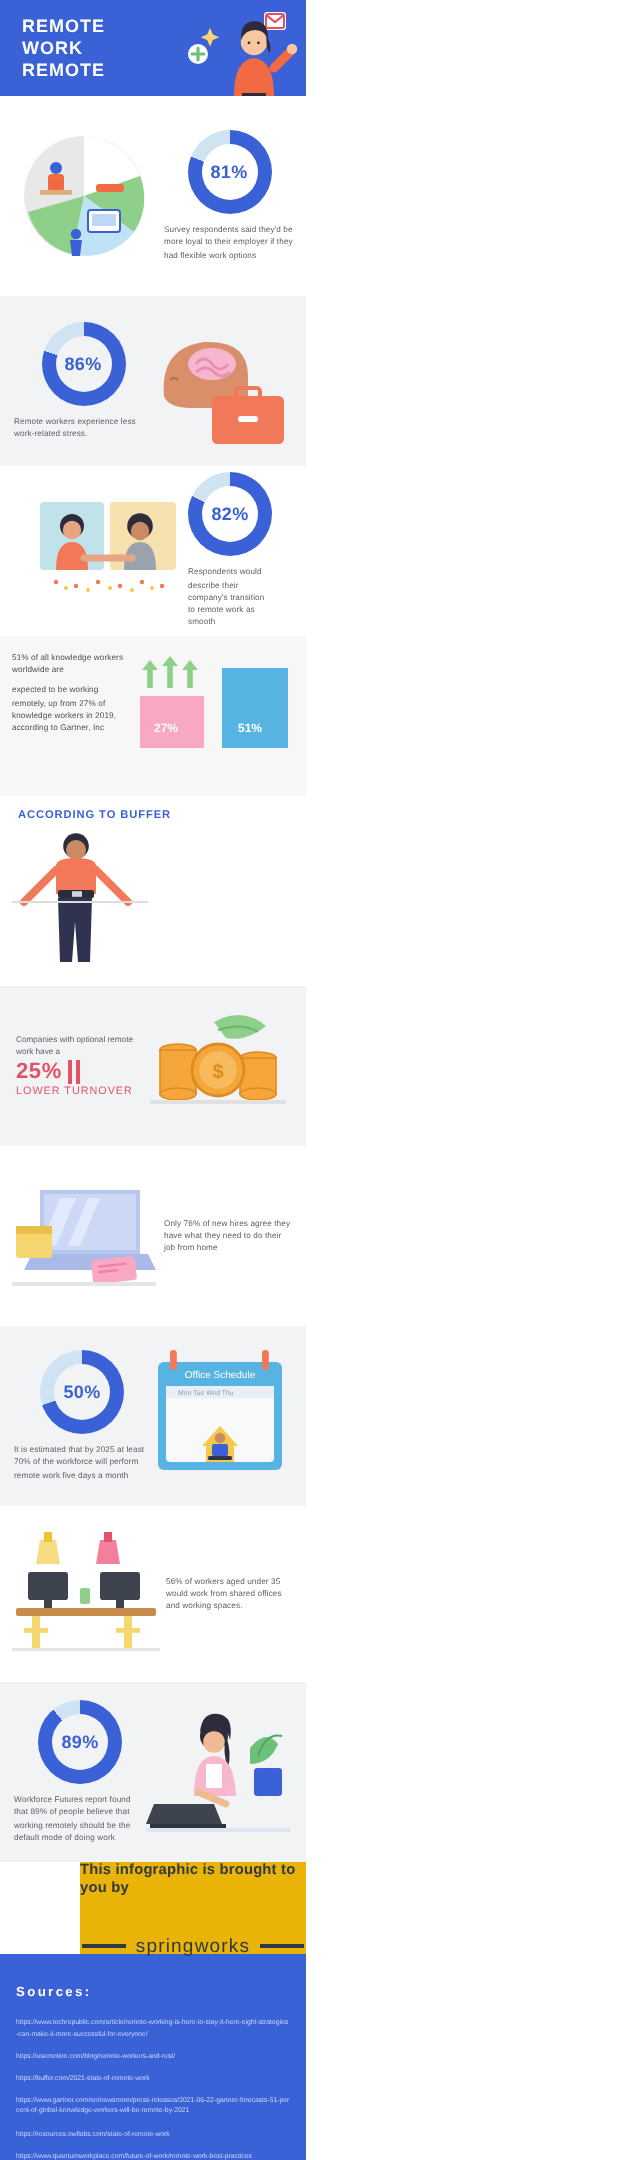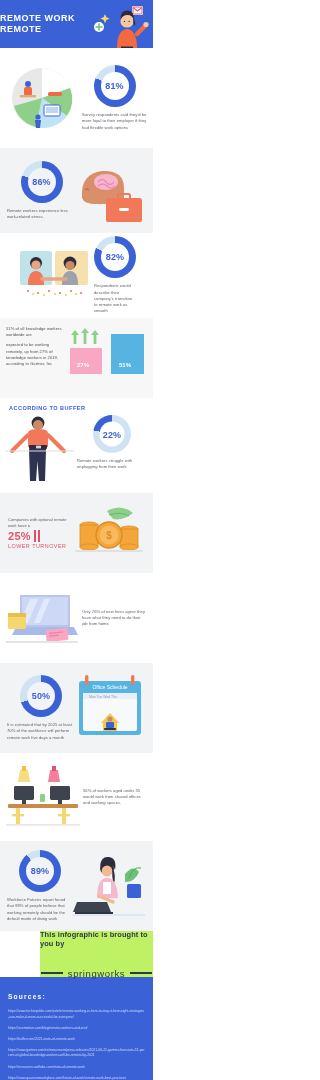--- a/index.html
+++ b/index.html
@@ -12,21 +12,21 @@
   }
   .page { width:153px; height:1080px; position:relative; background:#fff; }
 
   
   .header {
     height:48px; background:#3a62d6; position:relative; overflow:hidden;
     display:flex; align-items:center;
   }
   .header-title {
     color:#ffffff; font-size:9px; font-weight:700; letter-spacing:.5px;
-    line-height:11px; width:80px;
+    line-height:11px; padding-left:11px; width:80px;
   }
   .hero { position:absolute; right:4px; top:4px; width:62px; height:44px; }
 
   
   .sec { position:relative; width:153px; overflow:hidden; }
   .bg-white { background:#ffffff; }
   .bg-grey  { background:#f2f3f4; }
   .bg-lgrey { background:#f7f7f7; }
 
   .row { display:flex; align-items:center; height:100%; }
@@ -57,21 +57,21 @@
   }
 
   
   .turn-lead { font-size:4.1px; line-height:6px; color:#5b5f66; }
   .turn-big  { font-size:11px; font-weight:700; color:#e2536b; letter-spacing:.3px;
                display:flex; align-items:center; gap:2px; margin-top:1px;}
   .turn-sub  { font-size:5.4px; color:#e2536b; letter-spacing:.5px; margin-top:1px;}
 
   
   .brand {
-    background:#bef264; height:46px; display:flex; flex-direction:column;
+    background:#eab308; height:46px; display:flex; flex-direction:column;
     align-items:center; justify-content:center; gap:20px;margin-left:40px;
   }
   .brand-line1 { font-size:7.4px; font-weight:700; color:#2f3a46; letter-spacing:.1px;}
   .brand-row { display:flex; align-items:center; gap:5px; }
   .brand-rule { width:22px; height:1.5px; background:#2f3a46; }
   .brand-name { font-size:9.5px; color:#2f3a46; letter-spacing:.6px; }
 
   
   .sources { background:#3a62d6; padding:16px 8px 22px 8px; min-height:160px;}
   .sources h3 { color:#ffffff; font-size:6.6px; font-weight:700; letter-spacing:1.2px; margin-bottom:9px;}
@@ -246,29 +246,20 @@
           <circle cx="32" cy="14" r="5" fill="#c98b63"></circle>
           <path d="M22 22 Q22 18 32 18 Q42 18 42 22 L42 36 L22 36 Z" fill="#f2785a"></path>
           <path d="M22 24 L6 40" stroke="#f2785a" stroke-width="4" stroke-linecap="round"></path>
           <path d="M42 24 L58 40" stroke="#f2785a" stroke-width="4" stroke-linecap="round"></path>
           <rect x="23" y="34" width="18" height="4" rx="1" fill="#2e2b3d"></rect>
           <rect x="30" y="34.6" width="5" height="2.8" fill="#cfd4da"></rect>
           <path d="M23 38 L24 70 L30 70 L31.5 50 L33 70 L39 70 L40 38 Z" fill="#2f3350"></path>
           <path d="M0 40 L68 40" stroke="#dcdcdc" stroke-width="1"></path>
         </svg>
       </div>
-      <div style="flex:1; padding-left:3px; padding-top:4px;">
-        <div class="donut" style="width:38px;height:38px;margin:0 auto 5px;
-             background:conic-gradient(#cfe3f2 0 78%, #3a62d6 78% 100%);">
-          <div class="hole" style="width:25px;height:25px;background:#ffffff;">
-            <span class="pct">22%</span>
-          </div>
-        </div>
-        <div class="blurb">Remote workers struggle with unplugging from their work</div>
-      </div>
     </div>
   </div>
 
   <div class="sec bg-grey" style="height:80px;">
     <div class="row" style="padding:0 8px;">
       <div style="width:66px;">
         <div class="turn-lead">Companies with optional remote work have a</div>
         <div class="turn-big">
           <span>25%</span>
           <svg width="8" height="12" viewBox="0 0 8 12">

